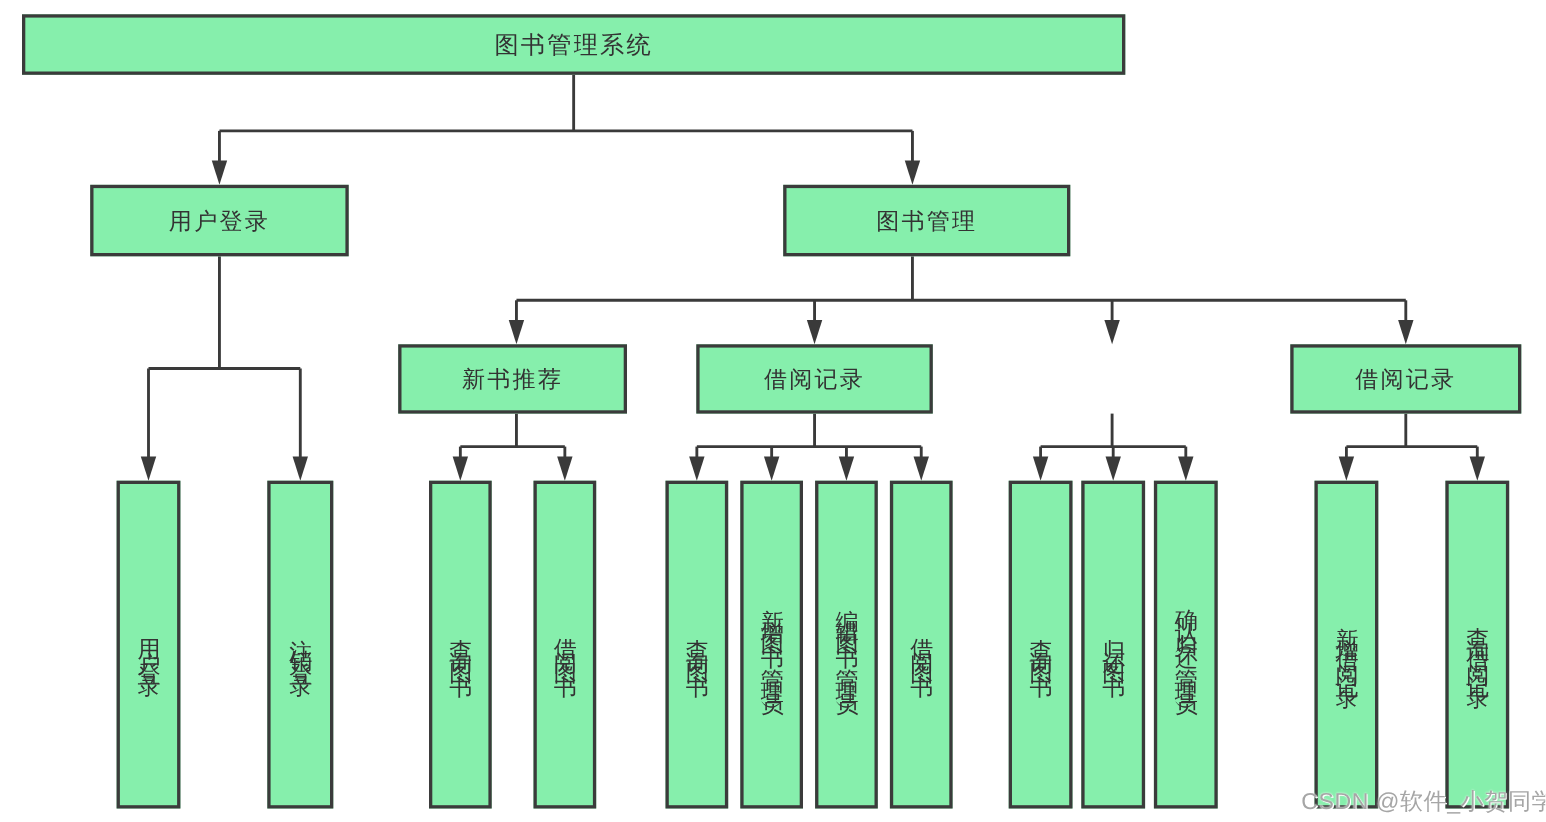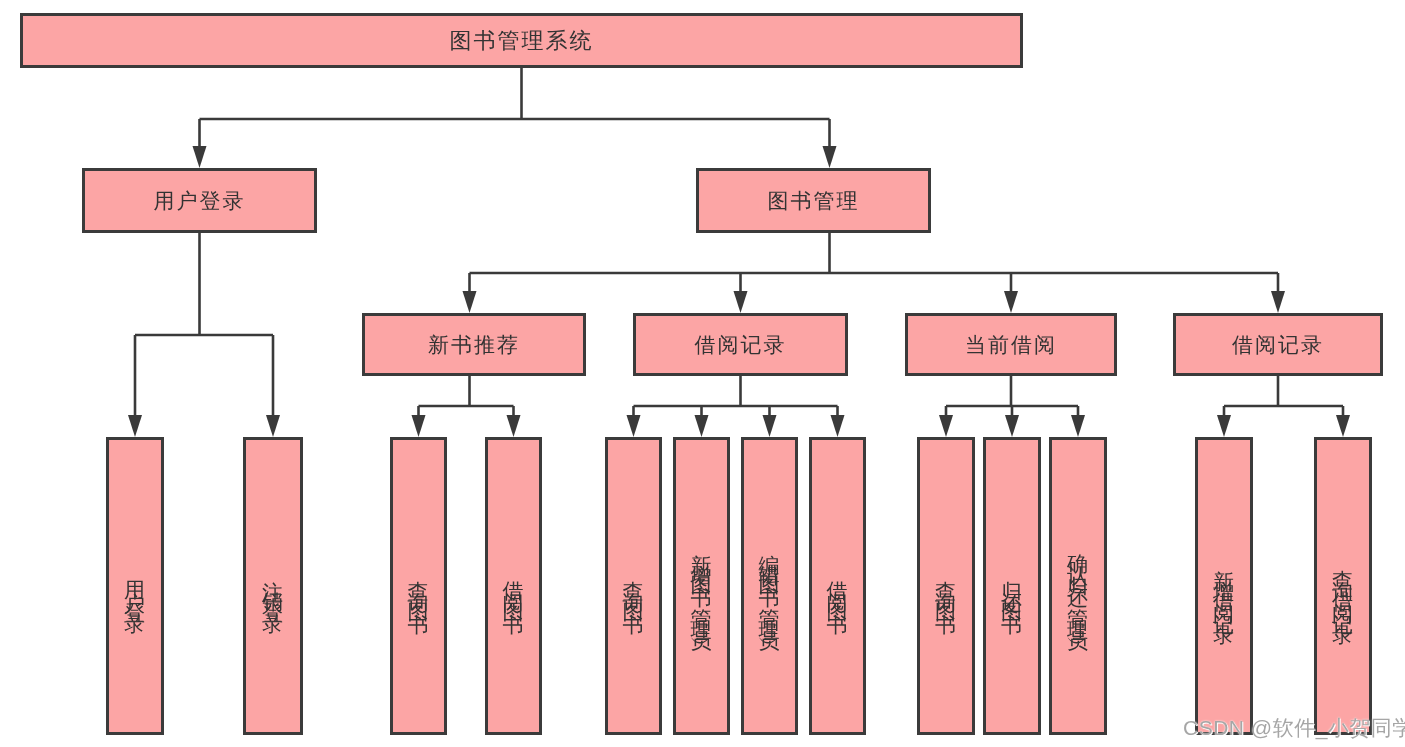--- a/index.html
+++ b/index.html
@@ -17,21 +17,21 @@
   }
   #connectors {
     position: absolute;
     left: 0;
     top: 0;
     z-index: 1;
   }
   .node {
     position: absolute;
     box-sizing: border-box;
-    background: #fca5a5;
+    background: #86efac;
     border: 3px solid #3b3b3b;
     display: flex;
     align-items: center;
     justify-content: center;
     z-index: 2;
     color: #333333;
   }
   .node.horizontal {
     font-size: 21px;
     letter-spacing: 2px;
@@ -120,31 +120,28 @@
       <polygon points="1343,437 1336,415 1350,415" fill="#3a3a3a"></polygon>
     </svg>
 
   <div id="watermark">CSDN @软件_小贺同学</div>
 <div class="node horizontal root" style="left: 20px; top: 13px; width: 1003px; height: 55px;">
       <span class="lbl">图书管理系统</span>
     </div>
     <div class="node horizontal" style="left: 82px; top: 168px; width: 235px; height: 65px;">
       <span class="lbl">用户登录</span>
     </div>
-    <div class="node horizontal" style="left: 696px; top: 168px; width: 235px; height: 65px;">
+    <div class="node horizontal" style="left: 712px; top: 168px; width: 261px; height: 65px;">
       <span class="lbl">图书管理</span>
     </div>
-    <div class="node horizontal" style="left: 362px; top: 313px; width: 224px; height: 63px; align-items: center;">
+    <div class="node horizontal" style="left: 362px; top: 313px; width: 208px; height: 63px; align-items: center;">
       <span class="lbl">新书推荐</span>
     </div>
     <div class="node horizontal" style="left: 633px; top: 313px; width: 215px; height: 63px;">
       <span class="lbl">借阅记录</span>
-    </div>
-    <div class="node horizontal" style="left: 905px; top: 313px; width: 212px; height: 63px;">
-      <span class="lbl">当前借阅</span>
     </div>
     <div class="node horizontal" style="left: 1173px; top: 313px; width: 210px; height: 63px; align-items: center;">
       <span class="lbl">借阅记录</span>
     </div>
     <div class="node vertical" style="left: 106px; top: 437px; width: 58px; height: 298px;">
       <span class="lbl">用户登录</span>
     </div>
     <div class="node vertical" style="left: 243px; top: 437px; width: 60px; height: 298px;">
       <span class="lbl">注销登录</span>
     </div>

